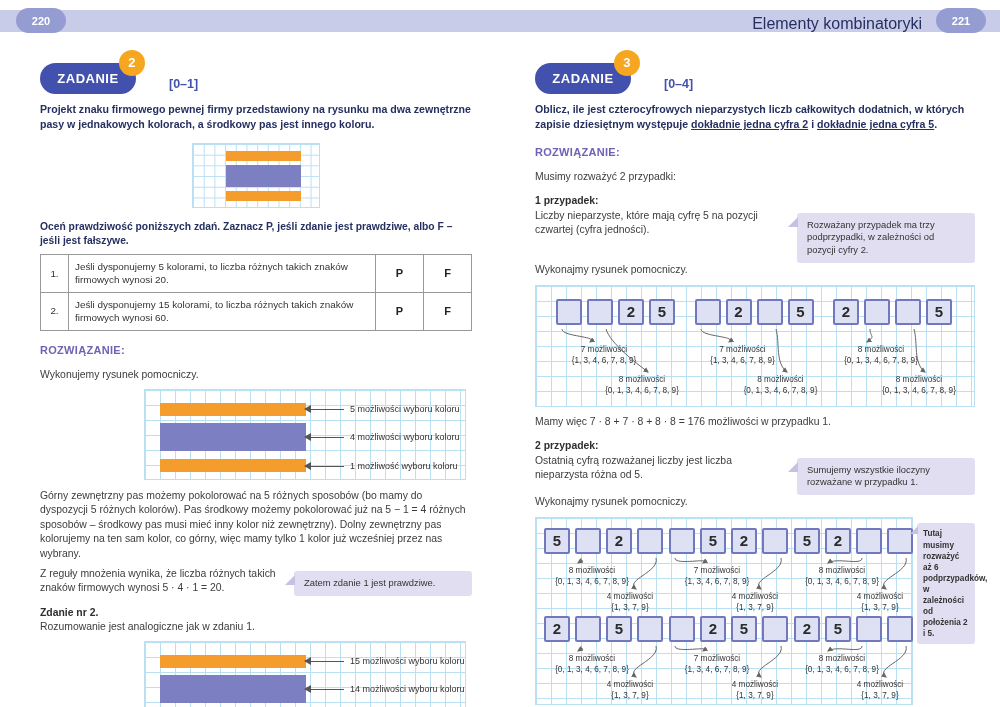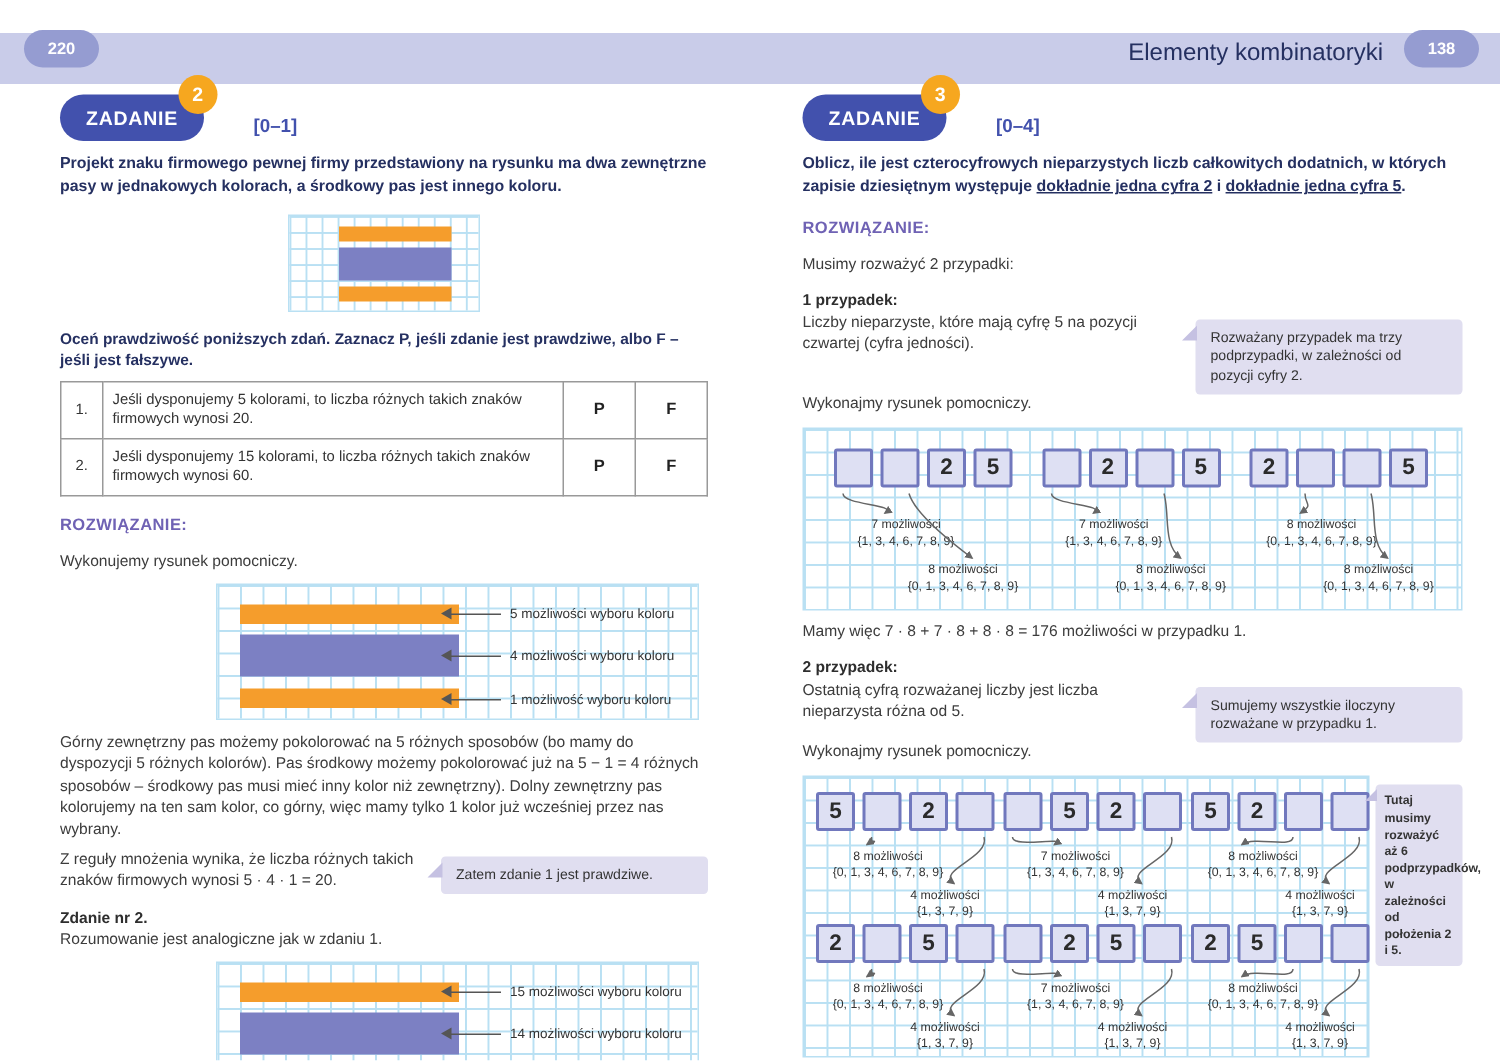--- a/index.html
+++ b/index.html
@@ -5,21 +5,21 @@
   :root{
     --bar:#c9cce9; --badge:#959cd1; --navy:#253061; --blue:#4251ad;
     --orange:#f6a71f; --purple:#6f62b4; --grid:#b9e0f3;
     --stripe-o:#f59d2c; --stripe-b:#7c80c3; --note:#e0def0; --ink:#3c3c3c;
   }
   *{margin:0;padding:0;box-sizing:border-box;}
   body{font-family:"Liberation Sans",sans-serif;background:#fff;}
   .page{position:relative;width:1000px;height:707px;background:#fff;overflow:hidden;}
 
   
-  .header-bar{position:absolute;top:22px;left:0;right:0;height:34px;background:var(--bar);}
+  .header-bar{position:absolute;top:10px;left:0;right:0;height:22px;background:var(--bar);}
   .pagenum{position:absolute;top:-2px;width:50px;height:25px;border-radius:13px;background:var(--badge);
     color:#fff;font-weight:bold;font-size:11px;display:flex;align-items:center;justify-content:center;}
   .pagenum.pl{left:16px;} .pagenum.pr{right:14px;}
   .htitle-l{position:absolute;left:78px;top:5px;font-weight:bold;font-size:9.5px;letter-spacing:.3px;color:var(--navy);}
   .htitle-r{position:absolute;right:78px;top:5px;font-size:16px;color:var(--navy);}
 
   
   .col{position:absolute;top:50px;font-size:10.4px;color:var(--ink);line-height:1.38;}
   .col-left{left:40px;width:432px;}
   .col-right{left:535px;width:440px;}
@@ -58,21 +58,21 @@
 
   .sol-label{color:var(--purple);font-weight:bold;font-size:11px;margin:12px 0 10px;letter-spacing:.3px;}
   .b{font-weight:bold;color:#2e2e2e;}
 
   
   .stripe-fig{position:relative;width:322px;height:91px;margin:7px 0 9px 104px;background-size:15px 15px;}
   .stripe-fig .st{position:absolute;left:15px;width:146px;}
   .stripe-fig .o1{top:13px;height:13px;background:var(--stripe-o);}
   .stripe-fig .mid{top:33px;height:28px;background:var(--stripe-b);}
   .stripe-fig .o2{top:69px;height:13px;background:var(--stripe-o);}
-  .fig-row{position:absolute;left:151px;display:flex;align-items:center;height:12px;}
+  .fig-row{position:absolute;left:161px;display:flex;align-items:center;height:12px;}
   .fr1{top:13px;} .fr2{top:41px;} .fr3{top:70px;}
   .arrow-line{width:38px;border-top:1.3px solid #555;position:relative;}
   .arrow-line::before{content:'';position:absolute;left:-2px;top:-4.6px;width:0;height:0;
     border:4px solid transparent;border-right:7px solid #555;border-left:0;}
   .fig-label{font-size:9px;color:#333;margin-left:6px;white-space:nowrap;}
 
   .row{display:flex;gap:12px;align-items:flex-start;}
   .row .txt{flex:1;}
   .bubble{background:var(--note);border-radius:3px;padding:6px 10px;font-size:9.4px;color:#333;
     position:relative;line-height:1.35;}
@@ -102,21 +102,21 @@
   .mt6{margin-top:6px;} .mt10{margin-top:10px;}
 </style>
 </head>
 <body>
 
 <div class="page">
 
   <div class="header-bar">
     <div class="pagenum pl">220</div>
     <div class="htitle-r">Elementy kombinatoryki</div>
-    <div class="pagenum pr">138</div>
+    <div class="pagenum pr">221</div>
   </div>
 
   <div class="col col-left">
     <div class="task-row">
       <div class="task-badge">
         <span>ZADANIE</span>
         <span class="task-num">2</span>
       </div>
       <span class="task-points">[0–1]</span>
     </div>

